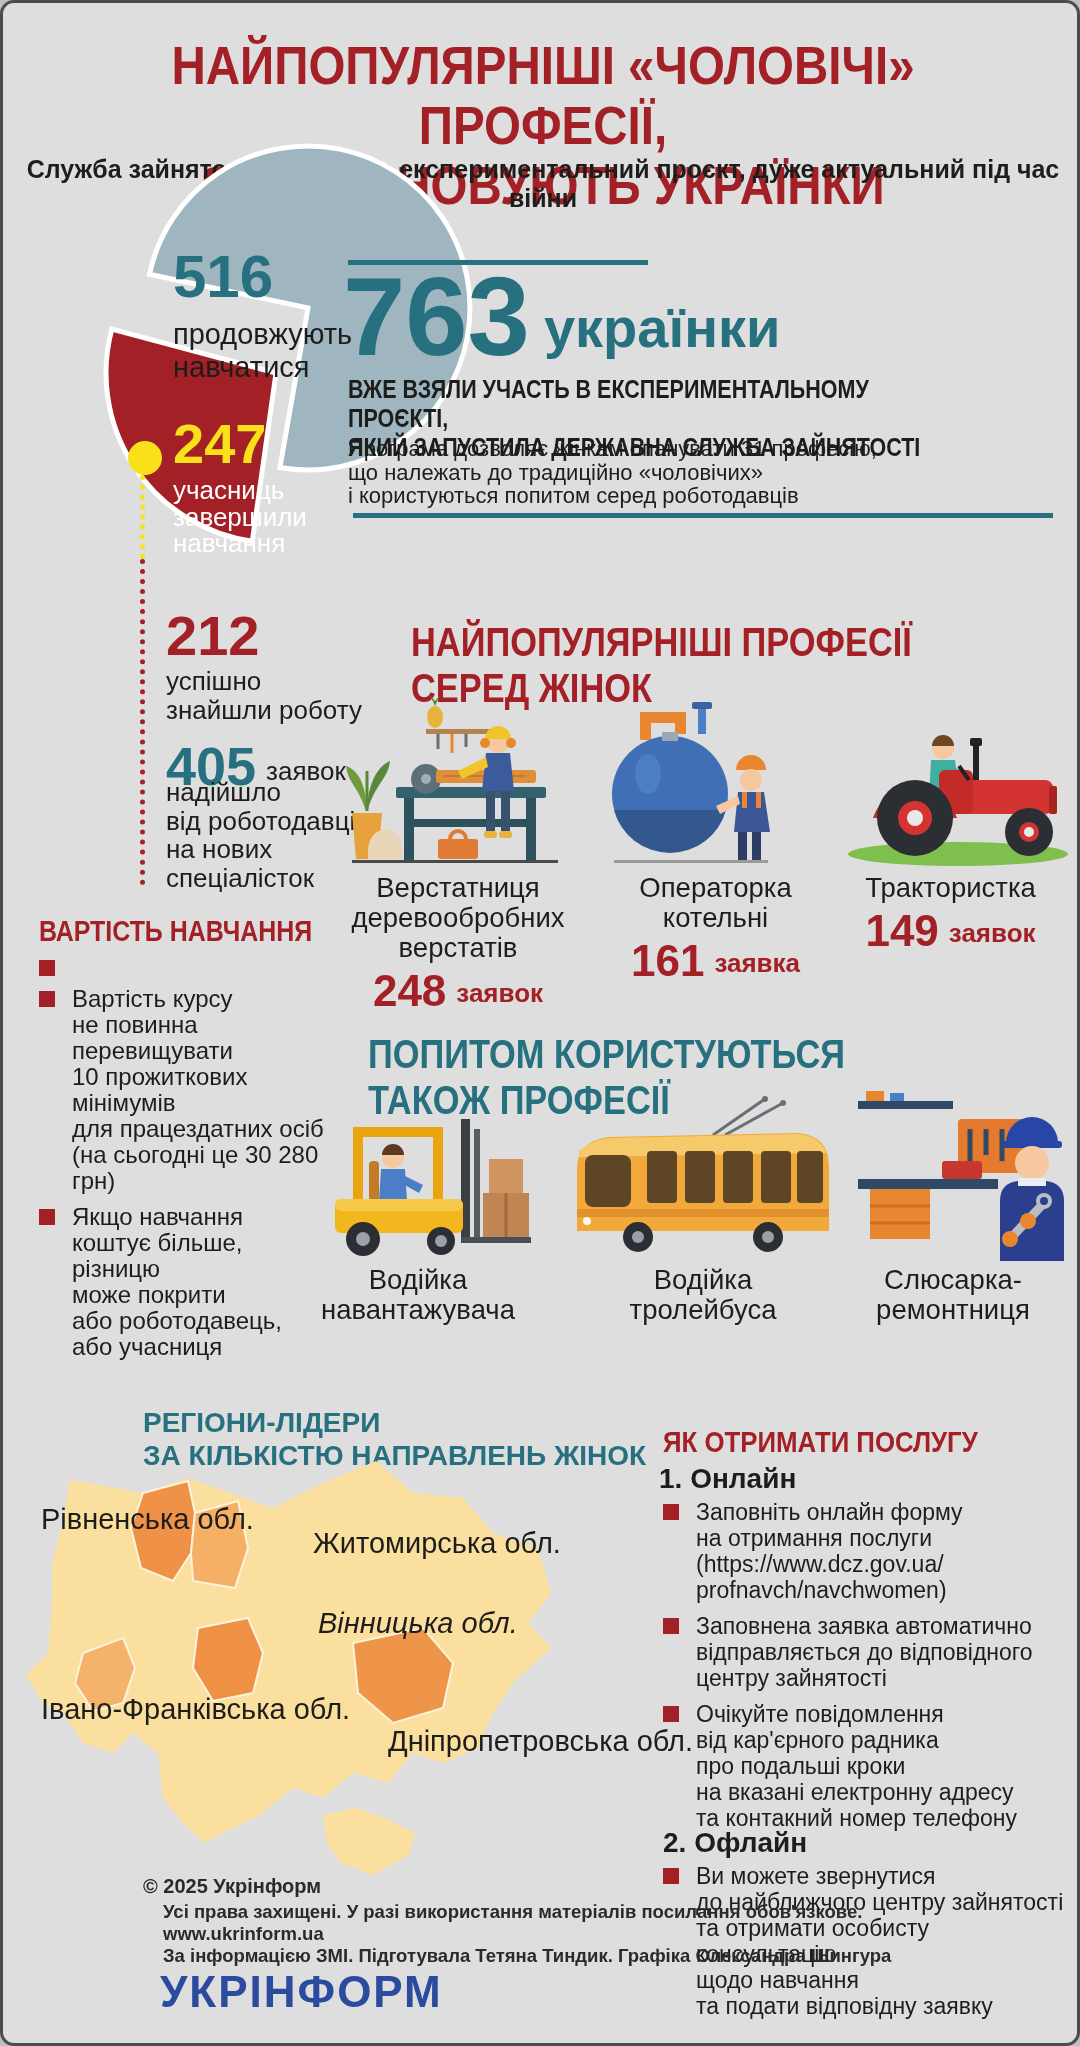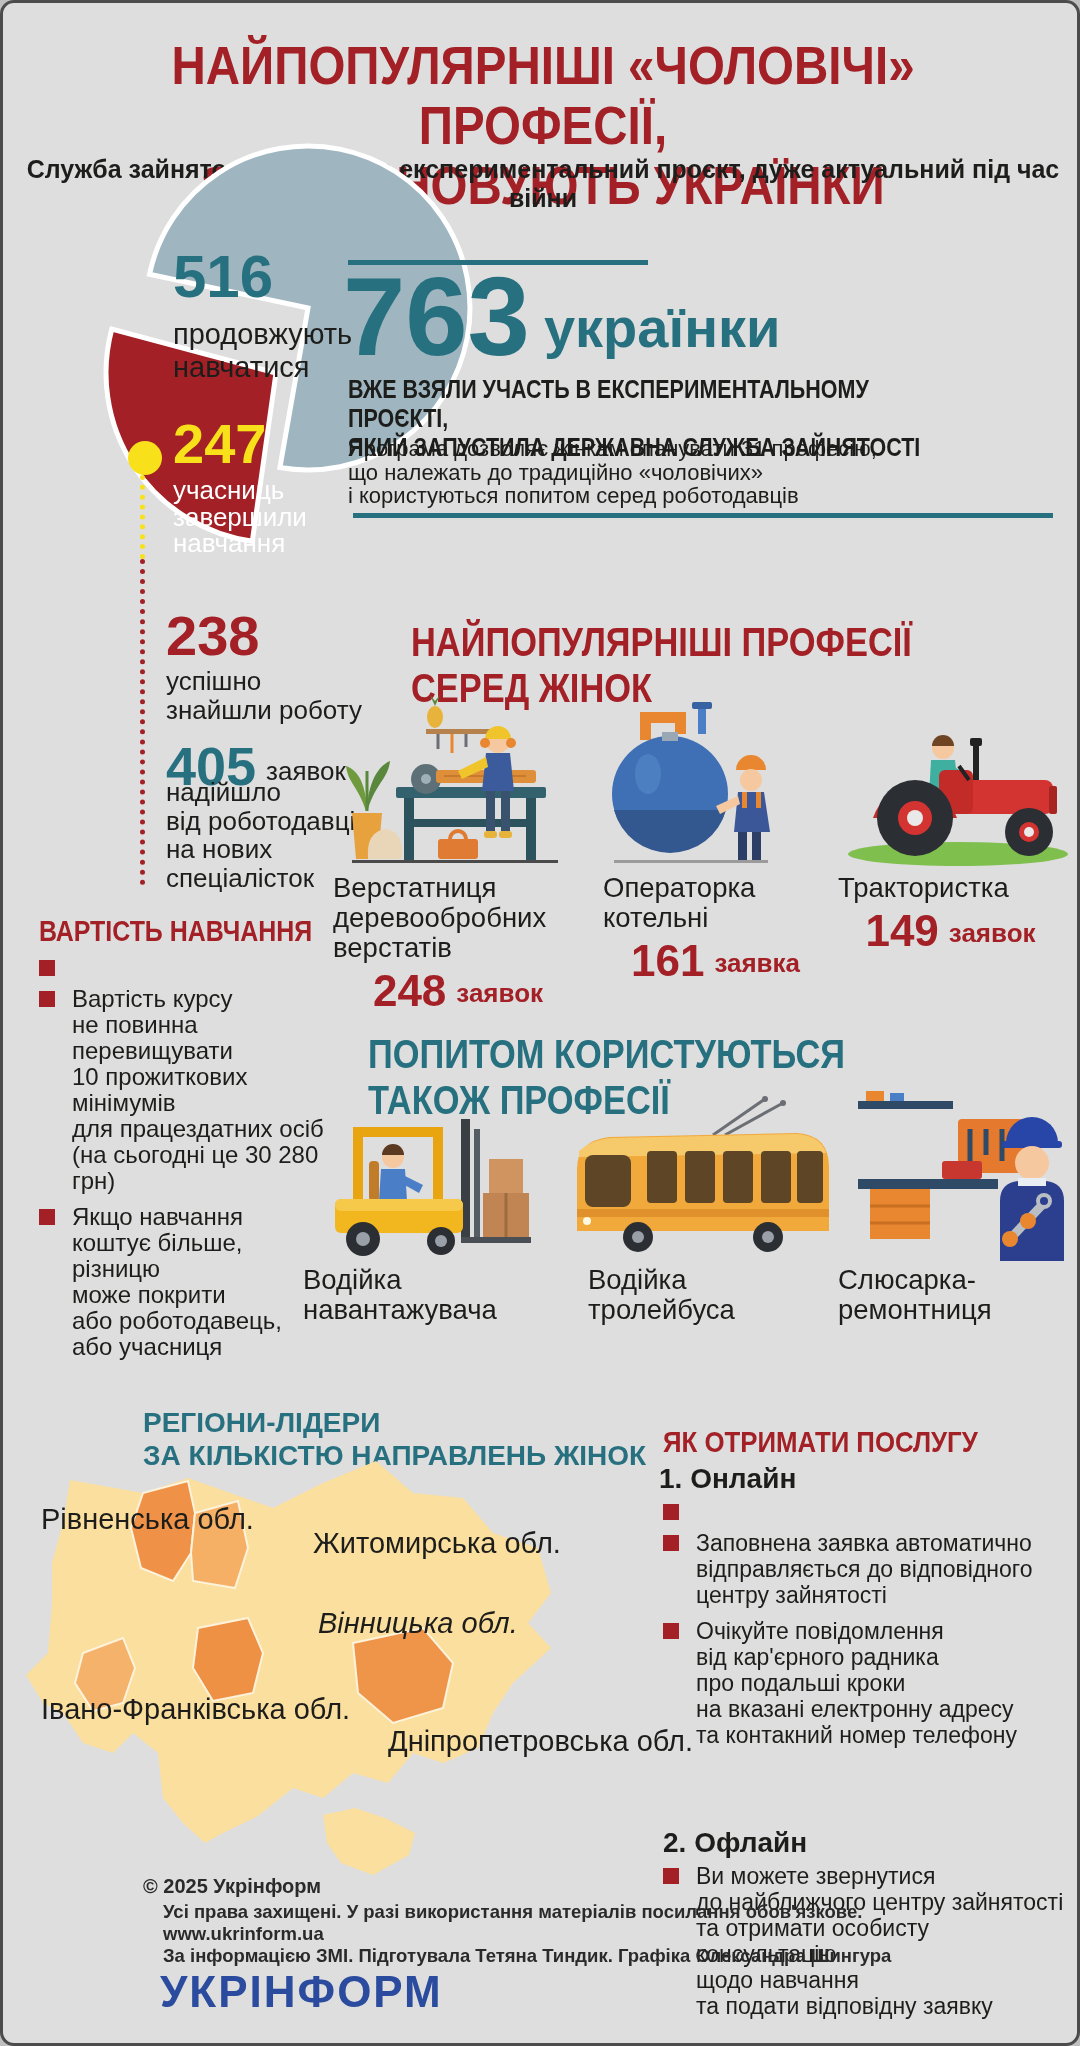--- a/index.html
+++ b/index.html
@@ -15,21 +15,21 @@
   .cond{transform:scaleX(.86);transform-origin:0 0;}
   .cond-c{transform:scaleX(.88);transform-origin:50% 0;}
   .red{color:var(--red);} .teal{color:var(--teal);} .yellow{color:var(--yellow);} .white{color:#fff;}
   .bold{font-weight:bold;}
   .title{width:1080px;text-align:center;font-size:54px;line-height:60px;font-weight:bold;color:var(--red);}
   .subtitle{width:1080px;text-align:center;font-size:25px;font-weight:bold;}
   .bignum{font-weight:bold;line-height:.95;}
   .rule{background:var(--teal);height:5px;}
   .dot{background:var(--yellow);border-radius:50%;}
   .dotline{width:0;}
-  .seclabel{font-size:27.5px;line-height:30px;text-align:left;}
+  .seclabel{font-size:27.5px;line-height:30px;text-align:center;}
   .countrow{display:flex;justify-content:center;align-items:flex-end;gap:10px;color:var(--red);font-weight:bold;}
   .countrow .n{font-size:44px;line-height:.9;}
   .countrow .u{font-size:26px;margin-bottom:2px;}
   .bullet{display:flex;margin-bottom:10px;}
   .bullet .sq{flex:0 0 16px;width:16px;height:16px;background:var(--red);margin:5px 17px 0 0;}
   .bullet .tx{font-size:24px;line-height:26px;}
   .howtx .tx{font-size:23px;line-height:26px;}
   .maplbl{font-size:29px;}
   .ftr{font-size:18.5px;line-height:22px;font-weight:bold;color:#2a2a2a;}
   .logo{font-size:44px;font-weight:bold;color:#2b4b9e;letter-spacing:2px;}
@@ -65,21 +65,21 @@
     <span class="bignum teal" style="font-size:112px;line-height:.92;">763</span>
     <span class="bold teal" style="font-size:56px;margin:8px 0 8px 14px;">українки</span>
   </div>
   <div class="abs ml bold cond" style="left:345px;top:372px;font-size:25px;line-height:29px;">ВЖЕ ВЗЯЛИ УЧАСТЬ В ЕКСПЕРИМЕНТАЛЬНОМУ ПРОЄКТІ,
 ЯКИЙ ЗАПУСТИЛА ДЕРЖАВНА СЛУЖБА ЗАЙНЯТОСТІ</div>
   <div class="abs ml" style="left:345px;top:434px;font-size:22px;line-height:23.5px;">Програма дозволяє жінкам опанувати 31 професію,
 що належать до традиційно «чоловічих»
 і користуються попитом серед роботодавців</div>
   <div class="abs rule" style="left:350px;top:510px;width:700px;"></div>
 
-  <div class="abs bignum red" style="left:163px;top:606px;font-size:56px;">238</div>
+  <div class="abs bignum red" style="left:163px;top:606px;font-size:56px;">212</div>
   <div class="abs ml" style="left:163px;top:664px;font-size:26px;line-height:28.5px;">успішно
 знайшли роботу</div>
   <div class="abs" style="left:163px;top:714px;display:flex;align-items:flex-end;margin-top:24px;">
     <span class="bignum teal" style="font-size:54px;">405</span>
     <span style="font-size:26px;margin:0 0 5px 10px;">заявок</span>
   </div>
   <div class="abs ml" style="left:163px;top:775px;font-size:26px;line-height:28.5px;">надійшло
 від роботодавців
 на нових
 спеціалісток</div>
@@ -317,20 +317,24 @@
   <div class="abs maplbl" style="left:310px;top:1524px;">Житомирська обл.</div>
   <div class="abs maplbl" style="left:315px;top:1604px;font-style:italic;">Вінницька обл.</div>
   <div class="abs maplbl" style="left:38px;top:1690px;">Івано-Франківська обл.</div>
   <div class="abs maplbl" style="left:385px;top:1722px;">Дніпропетровська обл.</div>
 
   <div class="abs bold cond red" style="left:660px;top:1422px;font-size:30px;">ЯК ОТРИМАТИ ПОСЛУГУ</div>
   <div class="abs bold" style="left:656px;top:1460px;font-size:28px;text-align:center;">1. Онлайн</div>
   <div class="abs howtx" style="left:660px;top:1496px;width:400px;">
     <div class="bullet">
       <span class="sq"></span>
+      <span class="tx ml">Заповніть онлайн форму
+на отримання послуги
+(https://www.dcz.gov.ua/
+profnavch/navchwomen)</span>
     </div>
     <div class="bullet">
       <span class="sq"></span>
       <span class="tx ml">Заповнена заявка автоматично
 відправляється до відповідного
 центру зайнятості</span>
     </div>
     <div class="bullet">
       <span class="sq"></span>
       <span class="tx ml">Очікуйте повідомлення

